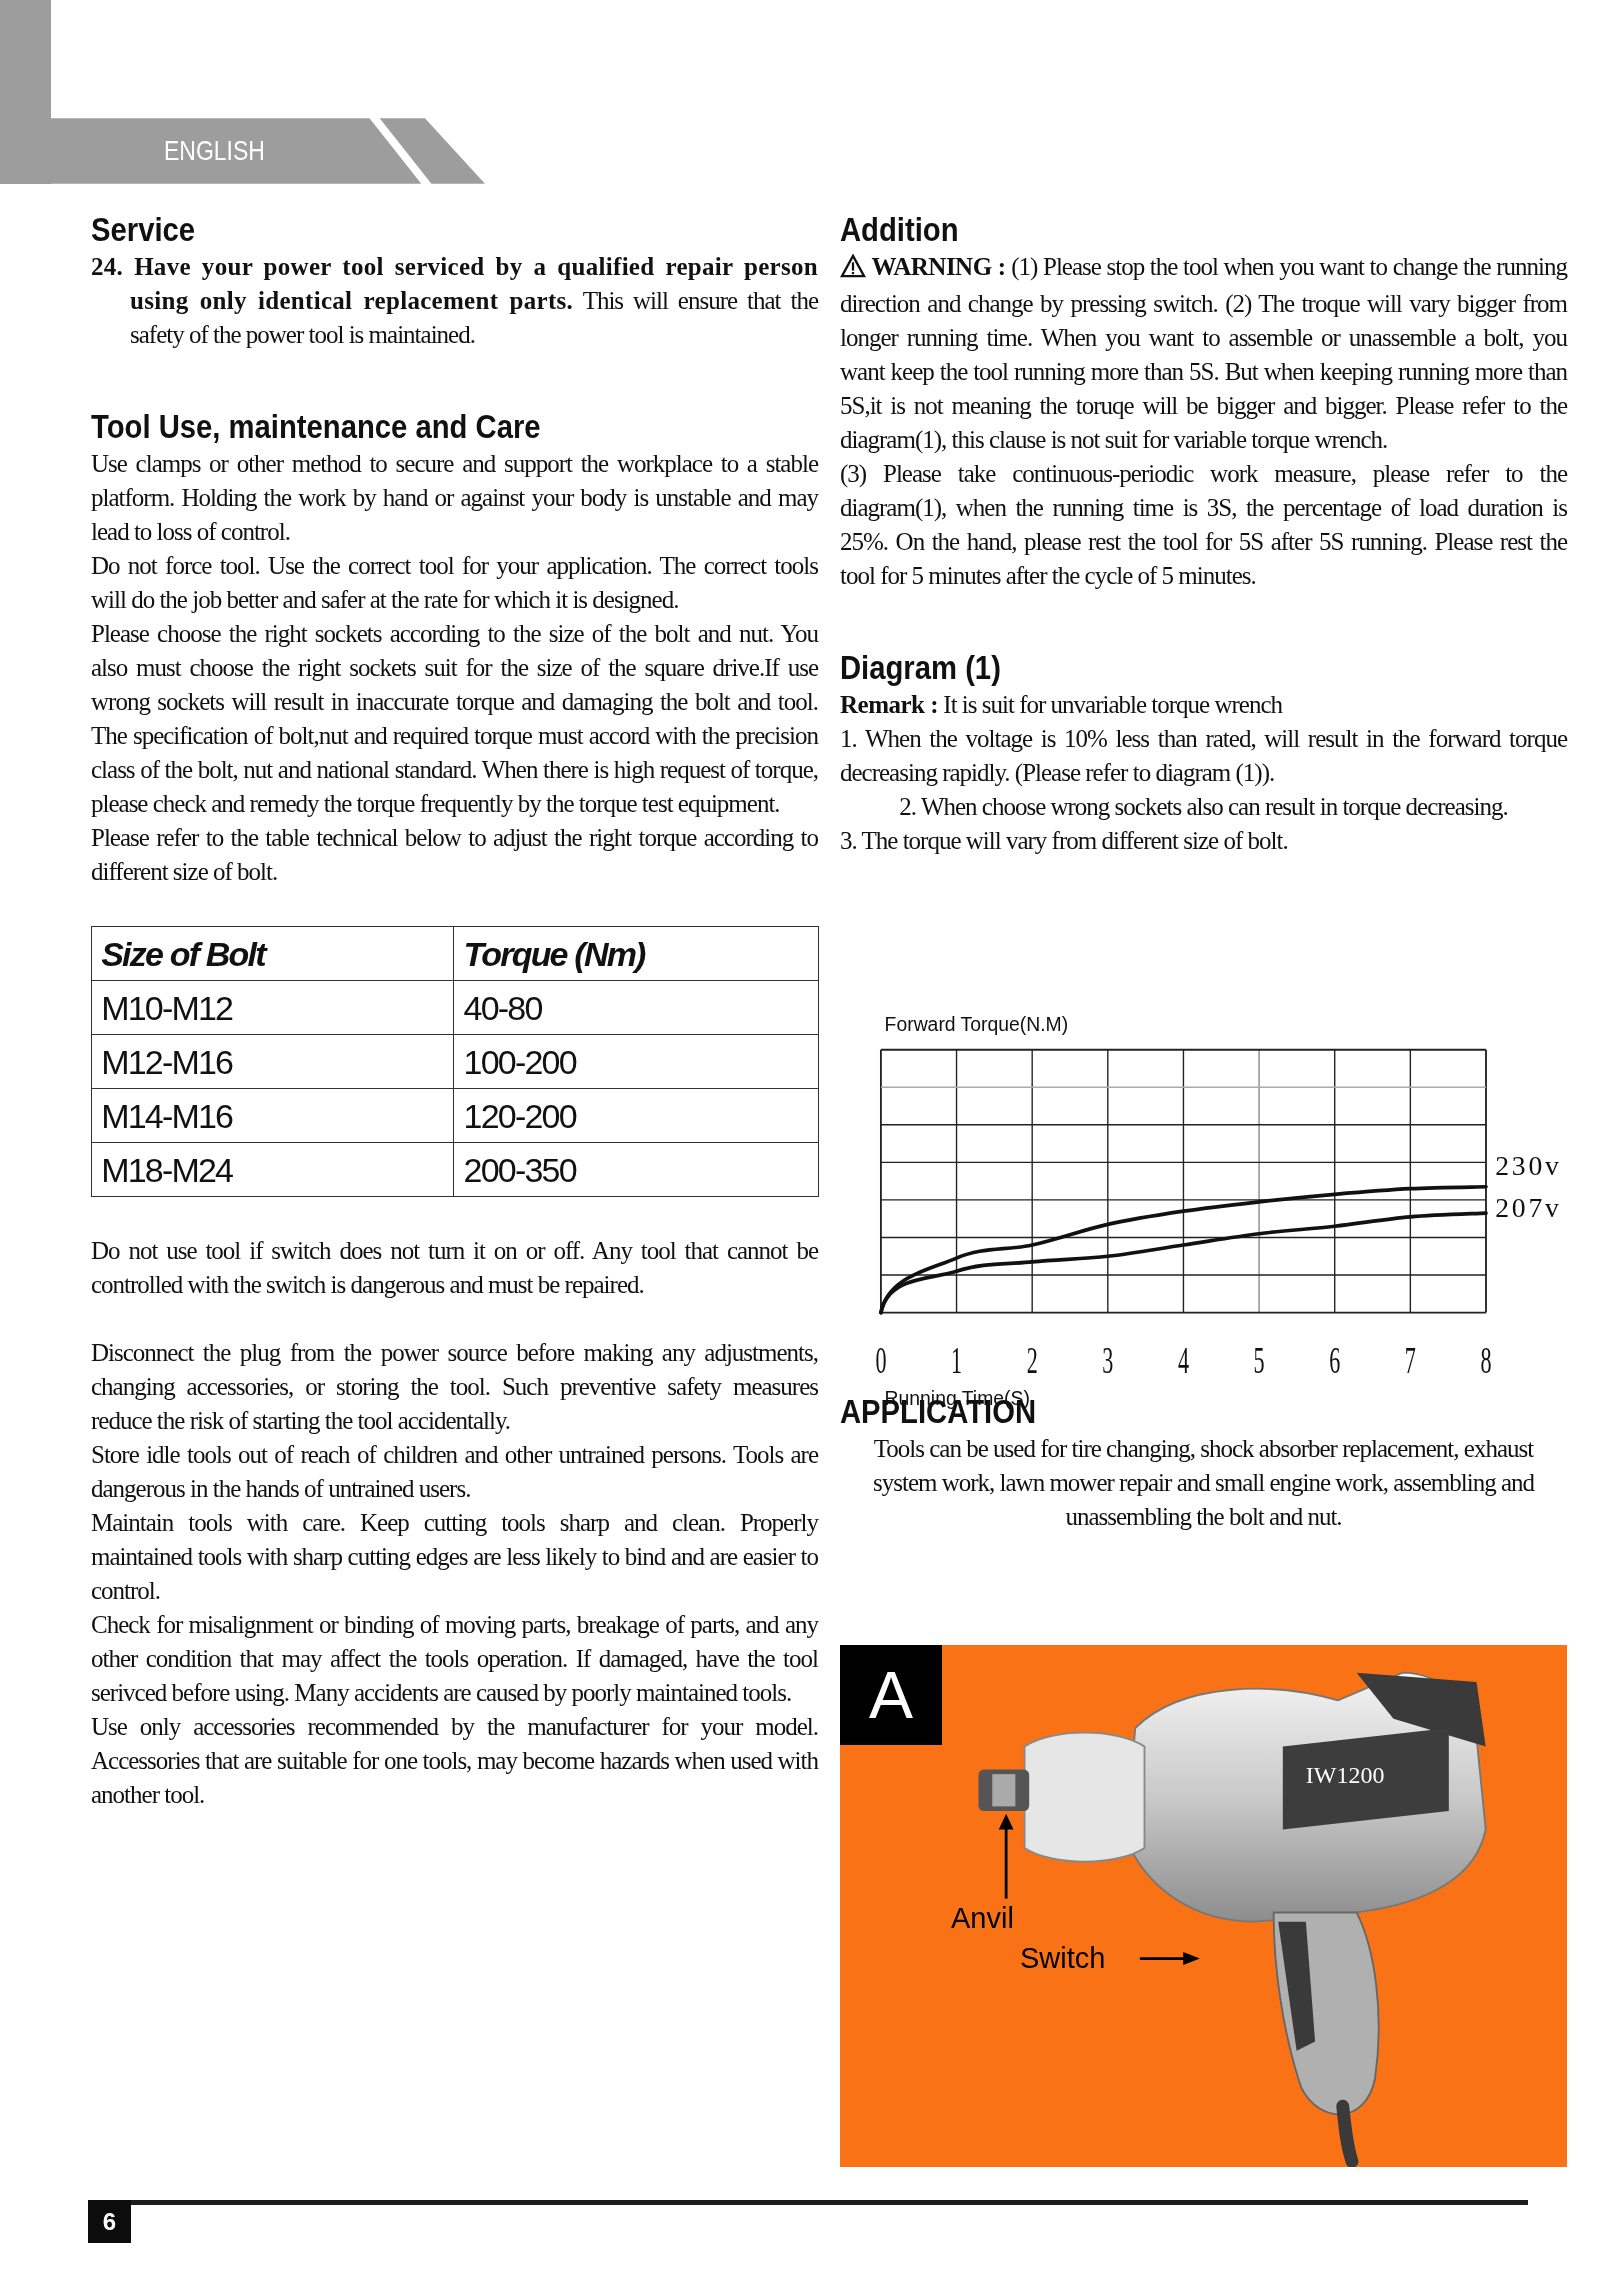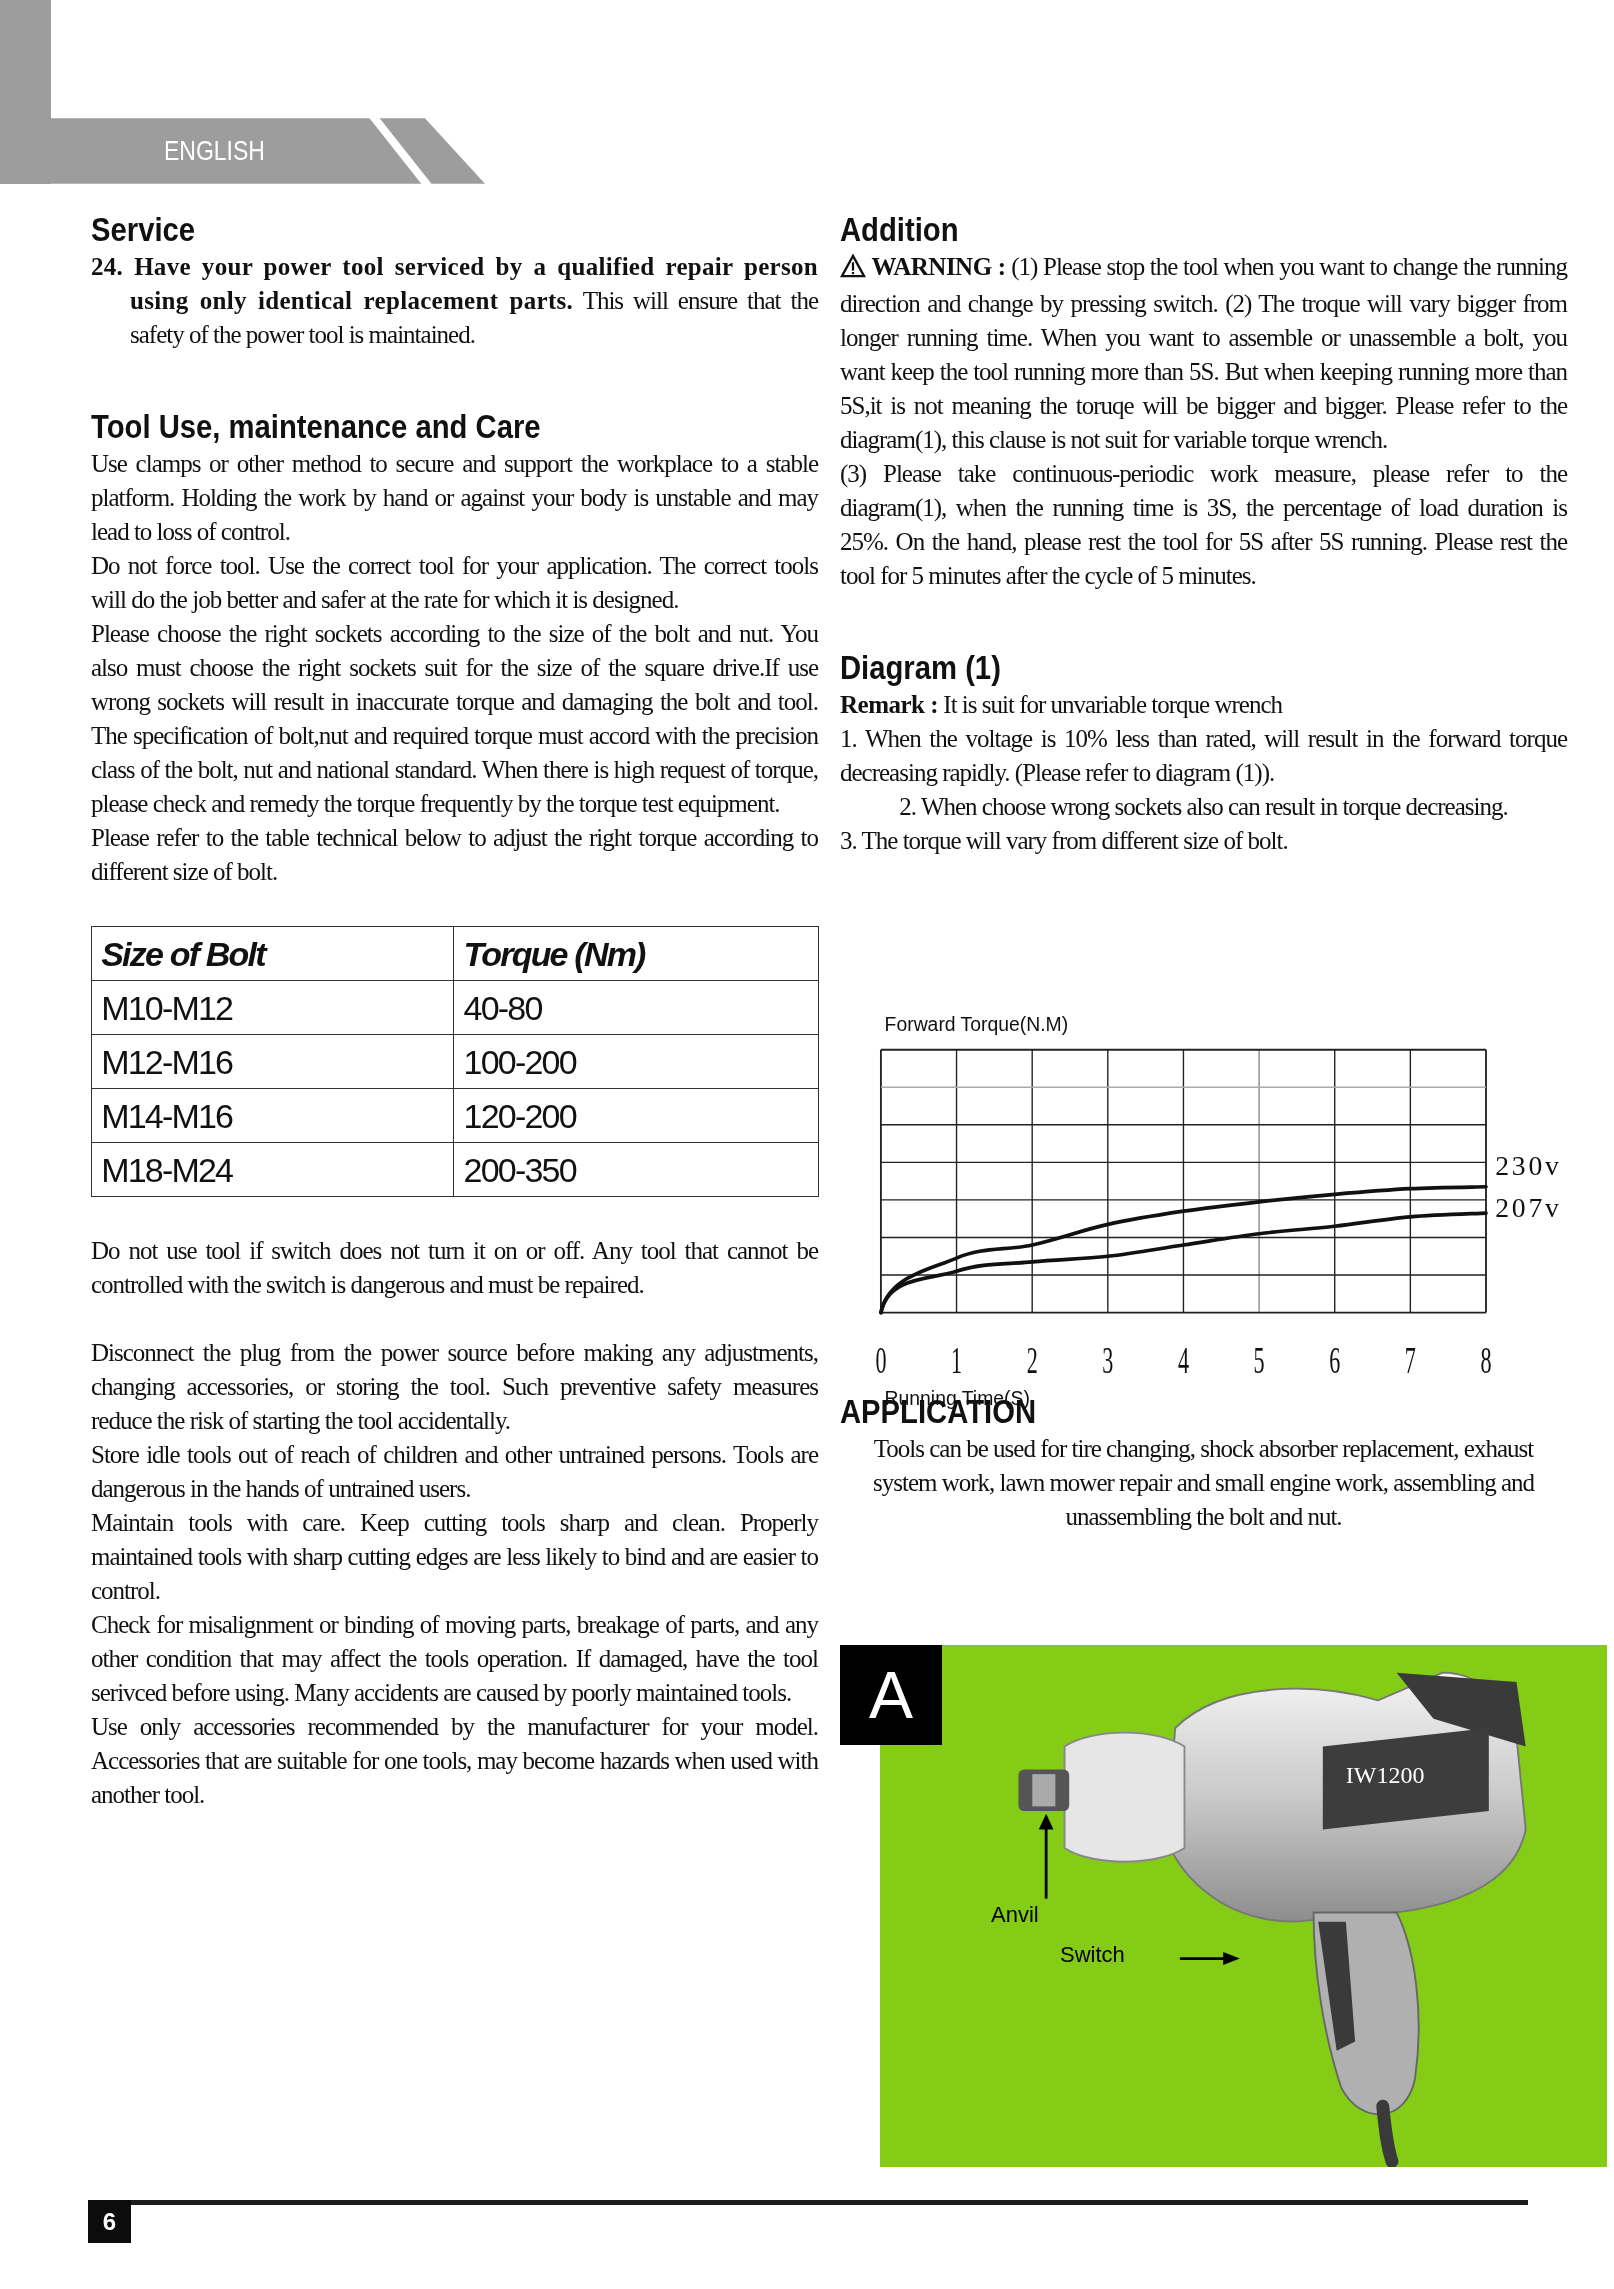--- a/index.html
+++ b/index.html
@@ -20,26 +20,26 @@
   #left-col { left:61px; top:209px;margin-left:30px; }
   #right-col { left:840px; top:209px; }
   
   table.spec { border-collapse:collapse; width:728px; margin:0; }
   table.spec td { border:1.8px solid #333; height:53px; padding:0 9.2px; font-size:34px; letter-spacing:-1.8px; vertical-align:middle; }
   table.spec td:first-child { width:343px; }
   table.spec tr.head td { font-weight:bold;font-style:italic; }
   
   #chart { left:868px; top:1006px; width:701px; height:425px; }
   
-  #photo { left:840px; top:1645px; width:727px; height:522px; background:#84cc16;margin-left:40px; }
+  #photo { left:840px; top:1645px; width:727px; height:522px; background:#f97316; }
   #badge-a { left:840px; top:1645px; width:102px; height:100px; background:#000; color:#fff; font-size:66px; text-align:center; line-height:100px; }
   
   #footer-line { left:88px; top:2200px; width:1440px; height:4.6px; background:#1c1c1c; }
   #page-num { left:88px; top:2200px; width:43px; height:43px; background:#0c0c0c; color:#fff; font-weight:bold; font-size:24px; text-align:center; line-height:43px; }
-  .lbl { font-size:22px; color:#000; }
+  .lbl { font-size:29px; color:#000; }
 </style>
 </head>
 <body>
 
 <div class="abs" id="hdr-vbar"></div>
 <svg class="abs" id="hdr-band" viewBox="0 0 525 71">
   <polygon points="0,0 400,0 456,71 0,71" fill="#9d9d9d"></polygon>
   <polygon points="411,0 460,0 525,71 467,71" fill="#9d9d9d"></polygon>
 </svg>
 <div class="abs" id="hdr-label">ENGLISH</div>

